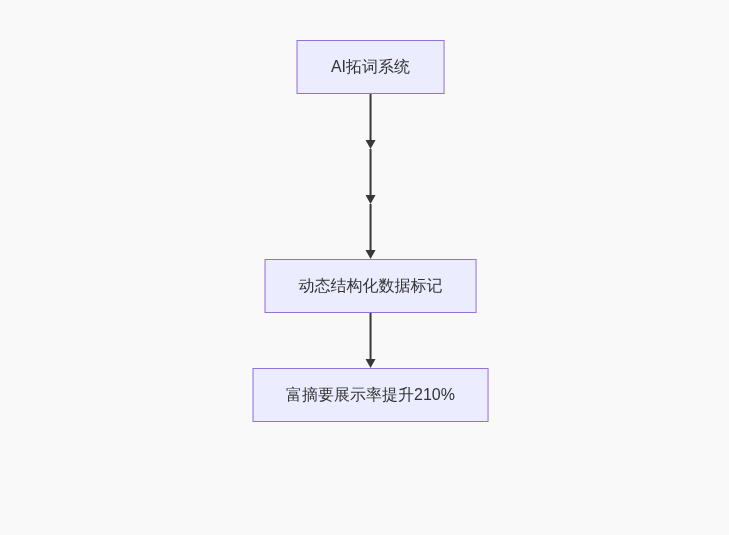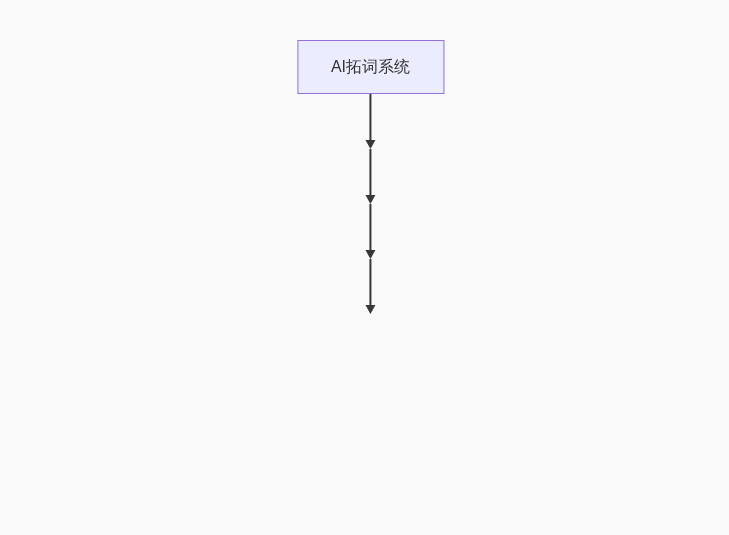--- a/index.html
+++ b/index.html
@@ -81,21 +81,27 @@
       <div class="line"></div>
       <div class="head"></div>
     </div>
 
 
     <div class="arrow">
       <div class="line"></div>
       <div class="head"></div>
     </div>
 
+    <div class="node">
+      <span>动态结构化数据标记</span>
+    </div>
 
     <div class="arrow">
       <div class="line"></div>
       <div class="head"></div>
     </div>
 
+    <div class="node">
+      <span>富摘要展示率提升210%</span>
+    </div>
 
   </div>
 </div>
 
 </body></html>

